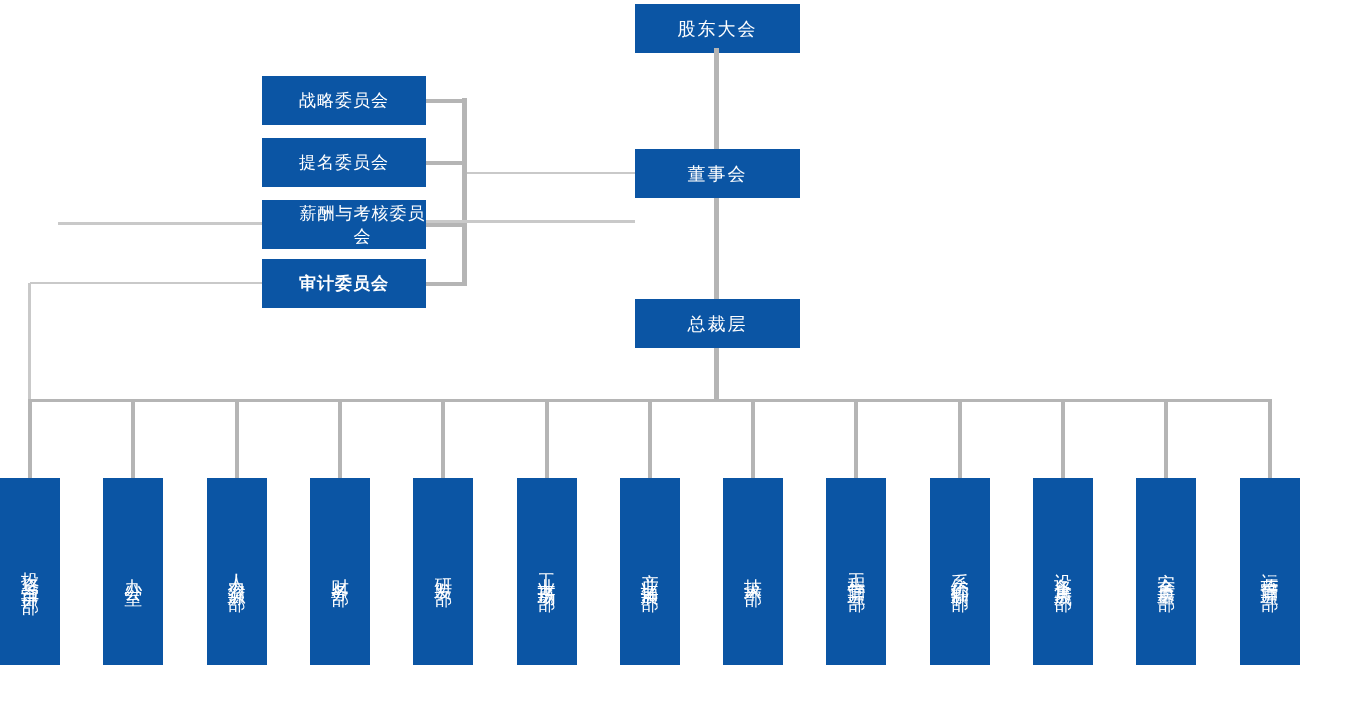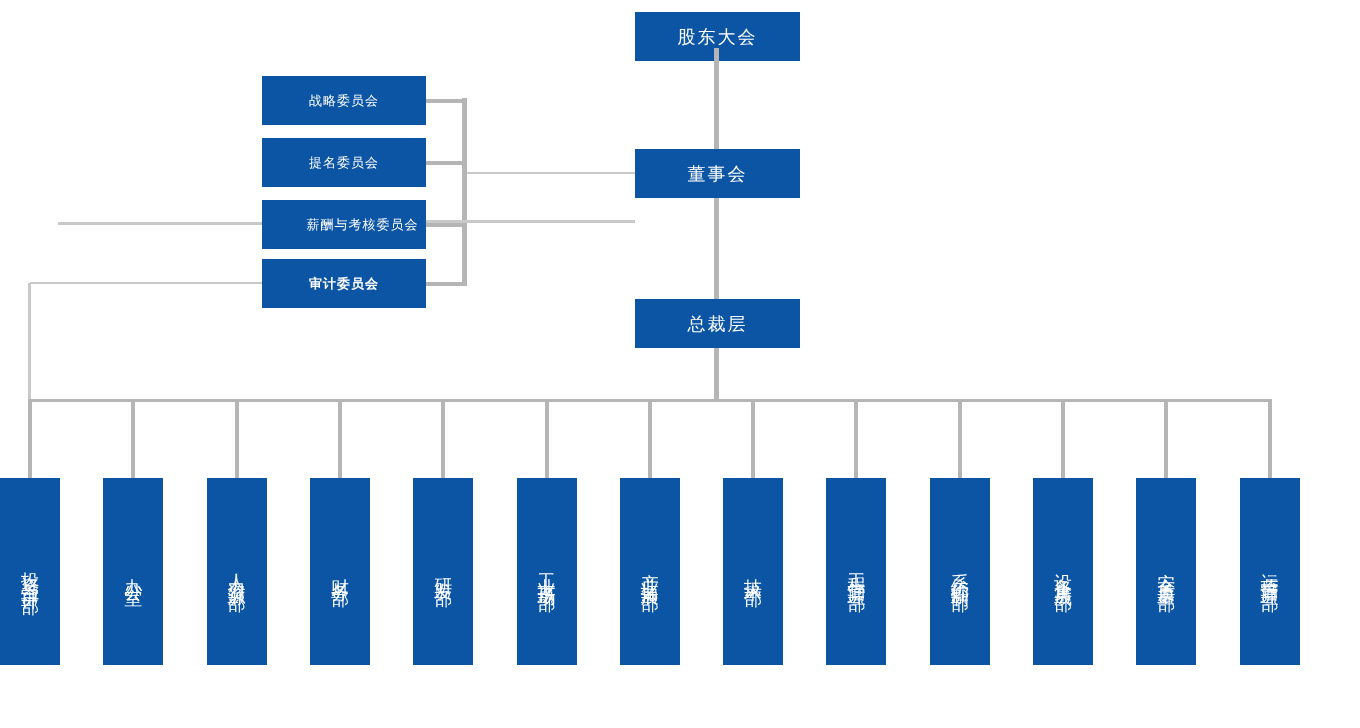--- a/index.html
+++ b/index.html
@@ -18,35 +18,35 @@
   }
   .node{
     position:absolute;
     background:var(--blue);
     color:var(--text);
     display:flex;align-items:center;justify-content:center;
     text-align:center;
     box-sizing:border-box;
   }
   .central{width:165px;height:49px;font-size:18px;letter-spacing:2px;}
-  .committee{left:262px;width:164px;height:49px;font-size:13px;letter-spacing:1px;}
+  .committee{left:262px;width:164px;height:49px;font-size:17px;letter-spacing:1px;}
   .dept{
     top:478px;width:60px;height:187px;
     writing-mode:vertical-rl;text-orientation:upright;
     font-size:18px;letter-spacing:5px;line-height:1;
   }
   .hline,.vline{position:absolute;background:var(--gray);}
   .thin{background:var(--gray-thin);}
 </style>
 </head>
 <body>
 
 <div class="stage">
 
-  <div class="node central" style="left:635px;top:12px">股东大会</div>
+  <div class="node central" style="left:635px;top:4px">股东大会</div>
   <div class="node central" style="left:635px;top:149px">董事会</div>
   <div class="node central" style="left:635px;top:299px">总裁层</div>
 
   <div class="vline" style="left:714px;top:48px;width:5px;height:101px"></div>
   <div class="vline" style="left:714px;top:198px;width:5px;height:101px"></div>
   <div class="vline" style="left:714px;top:348px;width:5px;height:52px"></div>
 
   <div class="vline" style="left:462px;top:98px;width:5px;height:188px"></div>
   <div class="hline thin" style="left:467px;top:172px;width:168px;height:2px"></div>
   <div class="hline thin" style="left:58px;top:222px;width:204px;height:3px"></div>

